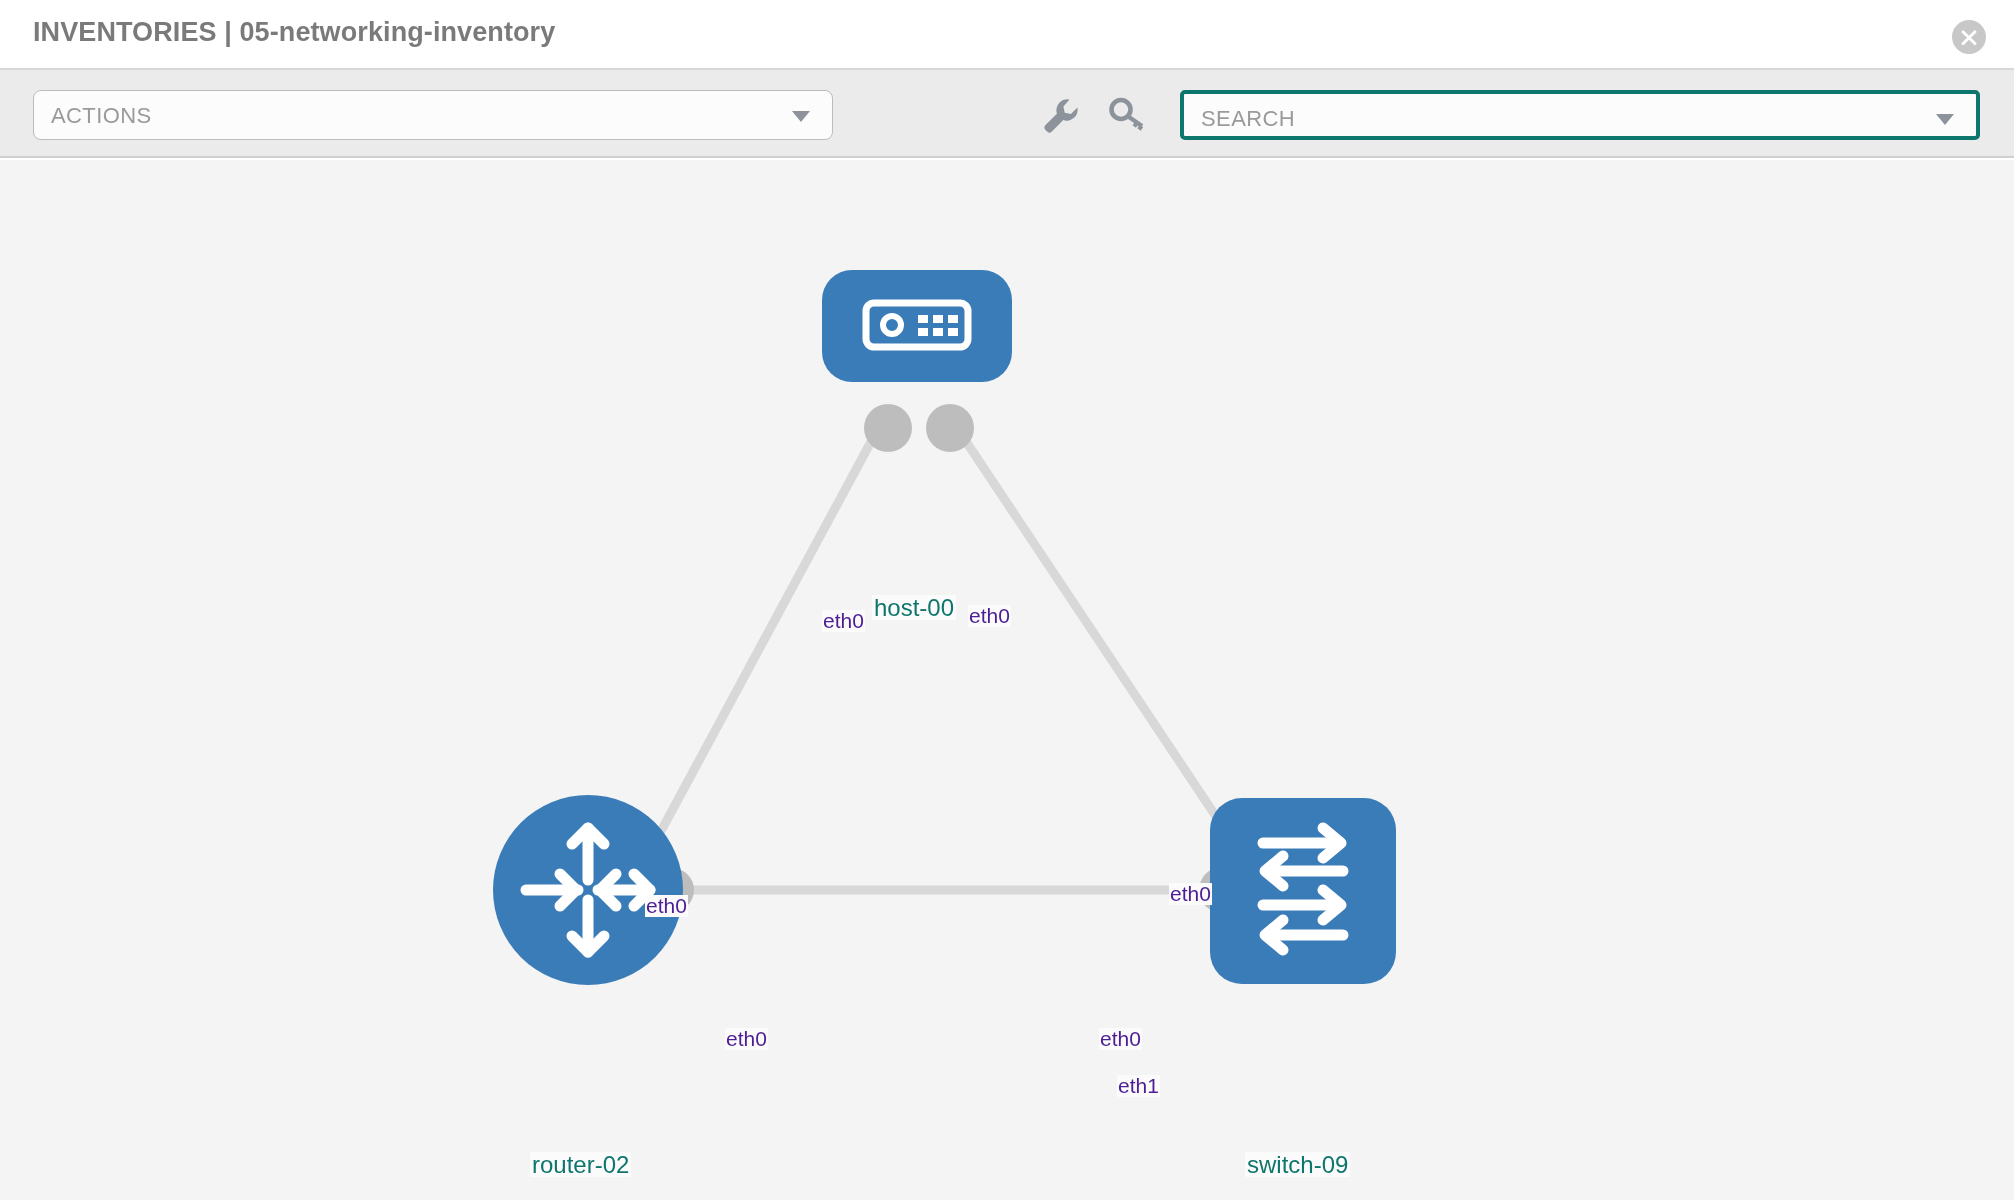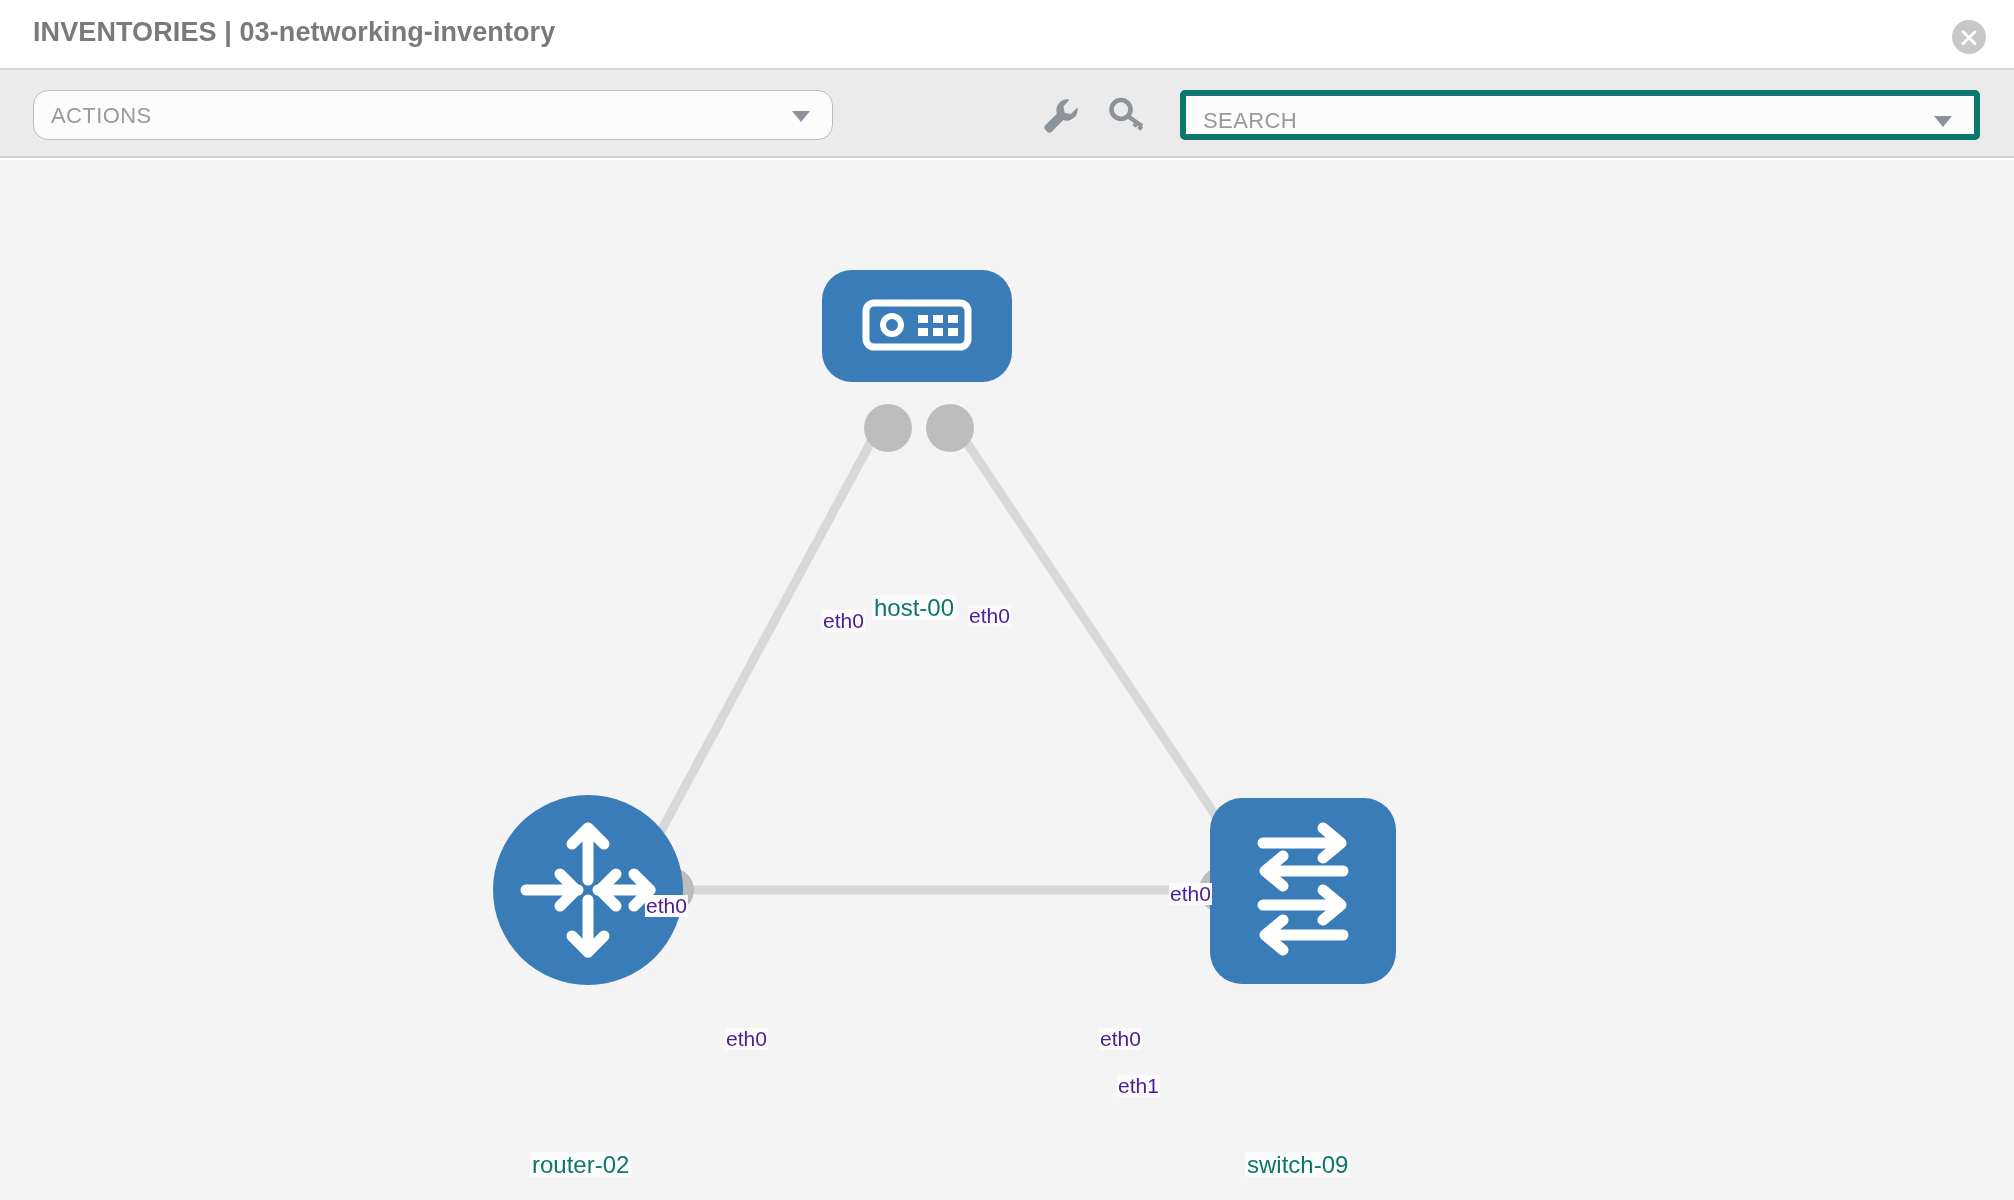--- a/index.html
+++ b/index.html
@@ -45,21 +45,21 @@
     position: absolute; left: 0; top: 70px;
     width: 2014px; height: 88px;
     background: #ebebeb;
     border-bottom: 2px solid #cfcfcf;
   }
   .actions-select {
     position: absolute; left: 33px; top: 20px;
     width: 800px; height: 50px;
     background: #fcfcfc;
     border: 1px solid #bcbcbc;
-    border-radius: 15px;
+    border-radius: 8px;
     cursor: pointer;
   }
   .actions-label {
     position: absolute; left: 17px; top: 12px;
     font-size: 22px;
     color: #9a9a9a;
     letter-spacing: 0.4px;
   }
   .caret {
     position: absolute;
@@ -75,21 +75,21 @@
     width: 44px; height: 44px;
     cursor: pointer;
   }
   .wrench-icon { left: 1038px; }
   .key-icon    { left: 1106px; }
 
   .search-box {
     position: absolute; left: 1180px; top: 20px;
     width: 800px; height: 50px;
     background: #fcfcfc;
-    border: 6px solid #0f766e;
+    border: 4px solid #0f766e;
     border-radius: 5px;
     cursor: text;
   }
   .search-label {
     position: absolute; left: 17px; top: 12px;
     font-size: 22px;
     color: #9a9a9a;
     letter-spacing: 0.4px;
   }
   .search-caret { right: 22px; top: 20px; }
@@ -125,21 +125,21 @@
     line-height: 1.05;
     padding: 0 1px;
   }
 </style>
 </head>
 <body>
 
 <div id="app">
 
   <div class="header">
-    <div class="header-title">INVENTORIES | 03-networking-inventory</div>
+    <div class="header-title">INVENTORIES | 05-networking-inventory</div>
     <div class="close-btn">
       <svg width="34" height="34" viewBox="0 0 34 34" aria-hidden="true">
         <path d="M11.2 10 L17 15.8 L22.8 10 L24.8 12 L19 17.8 L24.8 23.6 L22.8 25.6 L17 19.8 L11.2 25.6 L9.2 23.6 L15 17.8 L9.2 12 Z" fill="#ffffff"></path>
       </svg>
     </div>
   </div>
 
   <div class="toolbar">
 
     <div class="actions-select">

